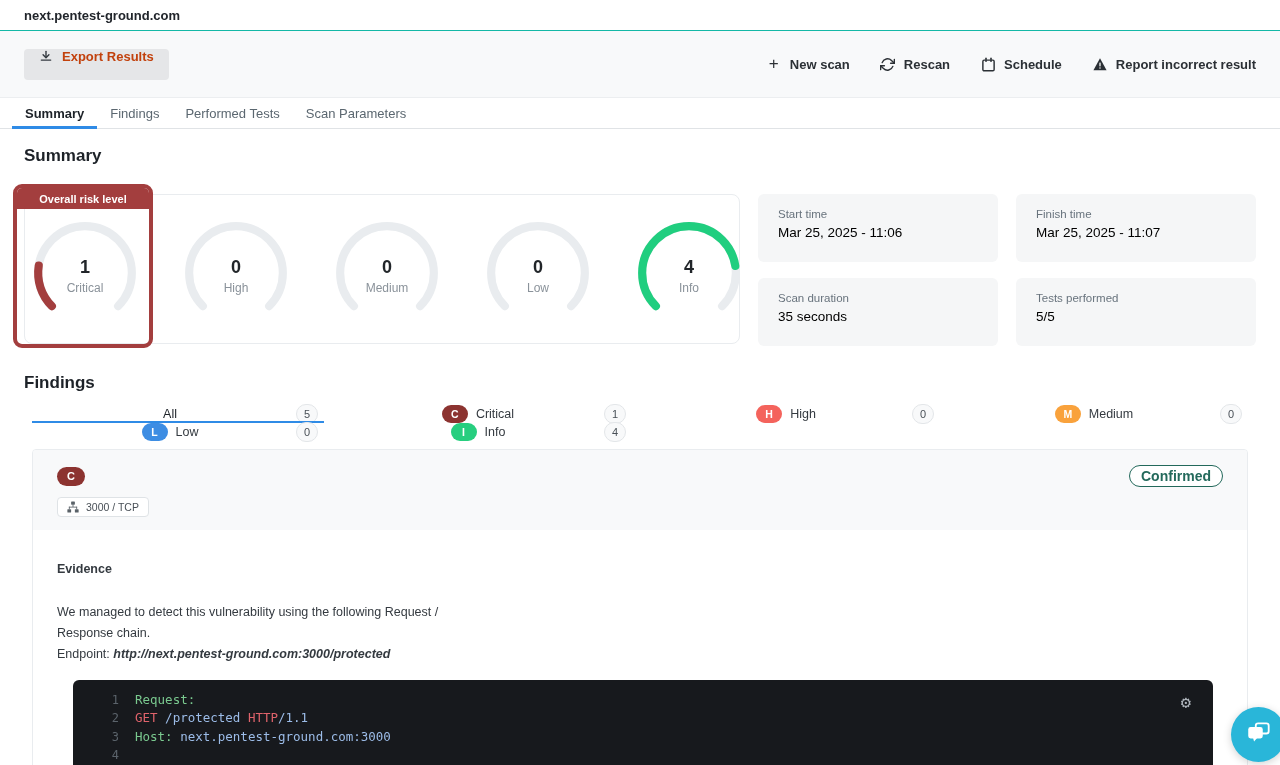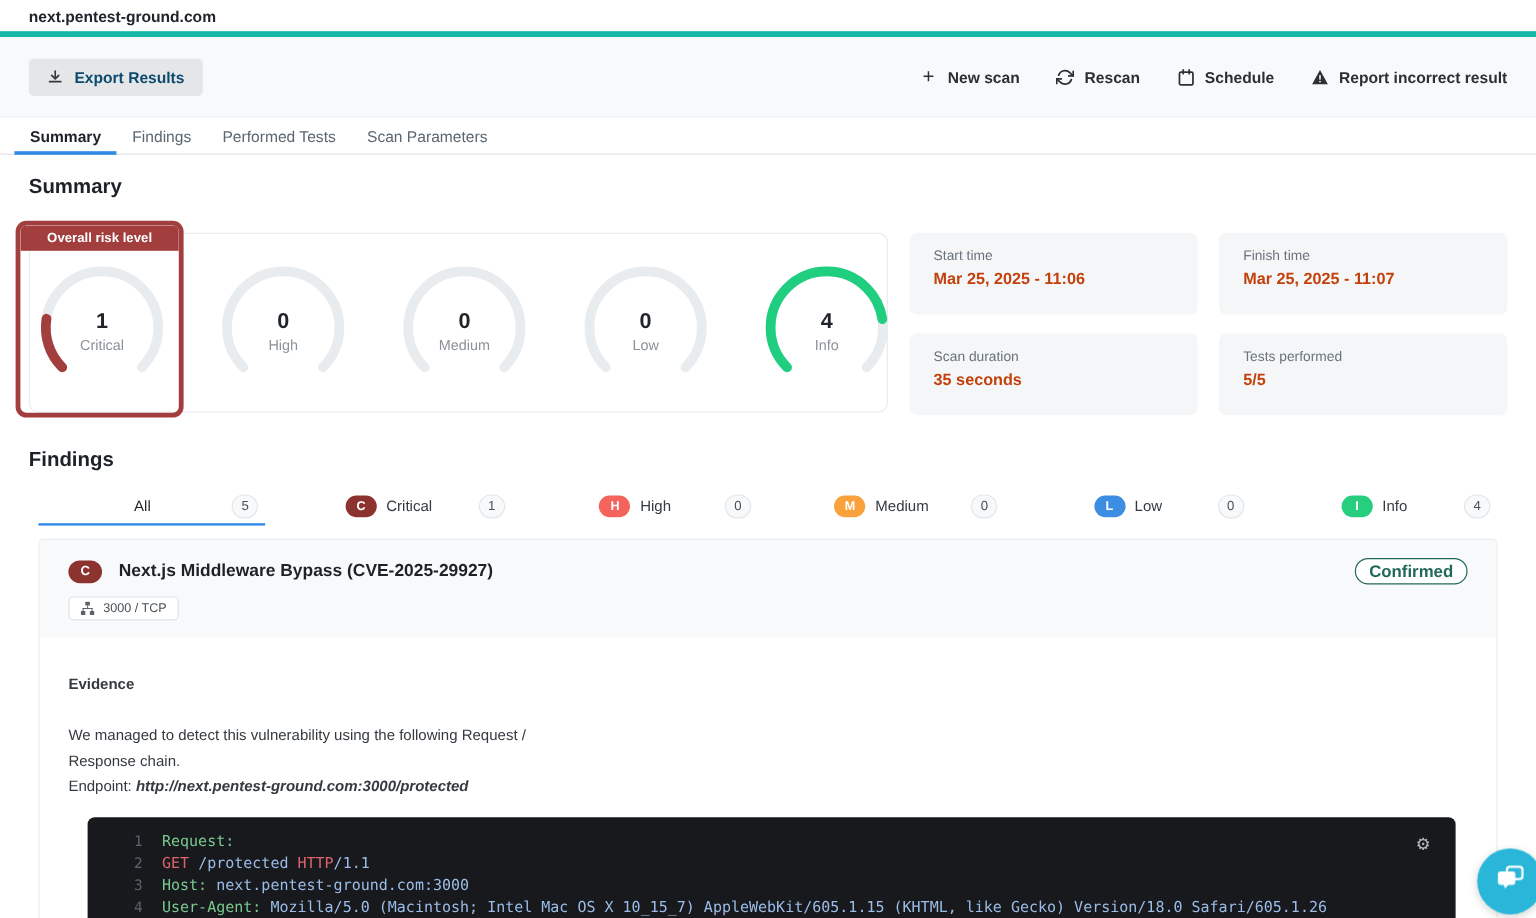--- a/index.html
+++ b/index.html
@@ -1,29 +1,29 @@
 <!DOCTYPE html>
 <html><head>
 <meta charset="utf-8">
 <style>
   * { margin:0; padding:0; box-sizing:border-box; }
   html,body { width:1280px; height:765px; overflow:hidden; background:#fff;
               font-family:"Liberation Sans", sans-serif; color:#212529; }
 
   
-  .topbar { height:31px; background:#fff; border-bottom:5px solid #14b8a6;
+  .topbar { height:31px; background:#fff; border-bottom:1px solid #14b8a6;
             box-shadow:0 1px 2px rgba(0,0,0,.04); display:flex; align-items:center; padding:0 24px; }
   .topbar-title { font-size:13px; font-weight:700; color:#21252b; }
 
   
   .toolband { background:#f8f9fa; border-bottom:1px solid #eceef0; height:67px;
               display:flex; align-items:center; justify-content:space-between; padding:0 24px; }
-  .export-btn { display:inline-flex; align-items:center; gap:9px; background:#e5e6e8;
+  .export-btn { display:inline-flex; align-items:flex-start; gap:9px; background:#e5e6e8;
                 border:none; border-radius:4px; height:31px; padding:0 15px;
-                font-size:13px; font-weight:600; color:#0c4a6e; cursor:pointer; }
+                font-size:13px; font-weight:600; color:#c2410c; cursor:pointer; }
   .export-btn svg { display:block; }
   .tb-actions { display:flex; align-items:center; gap:30px; }
   .tb-action { display:inline-flex; align-items:center; gap:8px; font-size:13px;
                font-weight:600; color:#2b3035; cursor:pointer; background:none; border:none; }
   .tb-action .ic { display:inline-flex; width:16px; height:16px; align-items:center; justify-content:center; }
   .tb-action .ic svg { display:block; }
   .plus-glyph { font-size:17px; font-weight:400; line-height:14px; color:#2b3035; }
 
   
   .main-tabs { display:flex; background:#fff; border-bottom:1px solid #e0e3e6; padding:0 12px; height:31px; }
@@ -47,27 +47,27 @@
              font-size:12px; color:#8a929a; }
   .risk-box { position:absolute; left:-12px; top:-11px; width:140px; height:164px;
               border:4px solid #a33e3e; border-radius:9px; overflow:hidden; pointer-events:none; }
   .risk-band { height:21px; background:#a33e3e; color:#fff; font-size:11px; font-weight:700;
                display:flex; align-items:center; justify-content:center; }
 
   .stats-grid { margin-left:18px; display:grid; grid-template-columns:240px 240px;
                 grid-auto-rows:68px; column-gap:18px; row-gap:16px; }
   .stat-box { background:#f5f6f7; border-radius:6px; padding:14px 20px; }
   .stat-label { font-size:11.5px; color:#68737d; margin-bottom:5px; }
-  .stat-value { font-size:13.5px; font-weight:700; color:#c2410c; }
+  .stat-value { font-size:13.5px; font-weight:400; color:#000000; }
 
   .h-findings { margin-top:27px; }
 
   
   .findings-wrap { margin:0 8px; }
-  .filter-bar { margin:12px 0 0 -16px; display:grid; grid-template-columns:repeat(6,1fr); height:33px; }
+  .filter-bar { margin:12px 0 0 -16px; display:grid; grid-template-columns:repeat(4,1fr); height:33px; }
   .filter { position:relative; display:flex; align-items:center; justify-content:center;
             gap:8px; font-size:12.5px; color:#343a40; cursor:pointer; }
   .filter.active { color:#1d2228; }
   .filter.active::after { content:""; position:absolute; left:16px; right:0; bottom:0; height:2.5px; background:#2f8be6; }
   .sev-dot { width:26px; height:18px; border-radius:10px; color:#fff; font-size:10.5px; font-weight:700;
              display:inline-flex; align-items:center; justify-content:center; }
   .count-pill { position:absolute; right:6px; top:50%; transform:translateY(-50%);
                 min-width:22px; height:20px; padding:0 6px; background:#f8f9fa; border:1px solid #e3e6e9;
                 border-radius:10px; font-size:11px; color:#495057;
                 display:inline-flex; align-items:center; justify-content:center; }
@@ -274,21 +274,20 @@
           <span class="sev-dot" style="background: rgb(39, 206, 127);">I</span>
           <span>Info</span>
           <span class="count-pill">4</span>
         </div>
       </div>
 
     <div class="finding-card">
       <div class="finding-head">
         <div class="fh-row">
           <span class="sev-badge" id="finding-sev-badge" style="background: rgb(140, 51, 48);">C</span>
-          <span class="finding-title">Next.js Middleware Bypass (CVE-2025-29927)</span>
           <span class="confirmed-pill">Confirmed</span>
         </div>
         <div class="port-chip">
           <span>
             <svg width="12" height="12" viewBox="0 0 16 16" fill="#5a6268">
               <rect x="5.5" y="0.5" width="5" height="4.4" rx="0.8"></rect>
               <rect x="7.45" y="4.9" width="1.1" height="3.1"></rect>
               <rect x="2.5" y="7.6" width="11" height="1.1"></rect>
               <rect x="2.5" y="7.6" width="1.1" height="3.4"></rect>
               <rect x="12.4" y="7.6" width="1.1" height="3.4"></rect>
@@ -317,21 +316,20 @@
               <div class="code-line">
                 <span class="code-ln">2</span>
                 <span class="code-txt"><span class="tok-method">GET</span><span class="tok-plain"> </span><span class="tok-value">/protected</span><span class="tok-plain"> </span><span class="tok-method">HTTP</span><span class="tok-value">/1.1</span></span>
               </div>
               <div class="code-line">
                 <span class="code-ln">3</span>
                 <span class="code-txt"><span class="tok-key">Host:</span><span class="tok-value"> next.pentest-ground.com:3000</span></span>
               </div>
               <div class="code-line">
                 <span class="code-ln">4</span>
-                <span class="code-txt"><span class="tok-key">User-Agent:</span><span class="tok-value"> Mozilla/5.0 (Macintosh; Intel Mac OS X 10_15_7) AppleWebKit/605.1.15 (KHTML, like Gecko) Version/18.0 Safari/605.1.26</span></span>
               </div>
               <div class="code-line">
                 <span class="code-ln">5</span>
                 <span class="code-txt"><span class="tok-key">Accept:</span><span class="tok-value"> */*</span></span>
               </div>
             </div>
           <span class="code-gear">⚙</span>
         </div>
       </div>
     </div>

